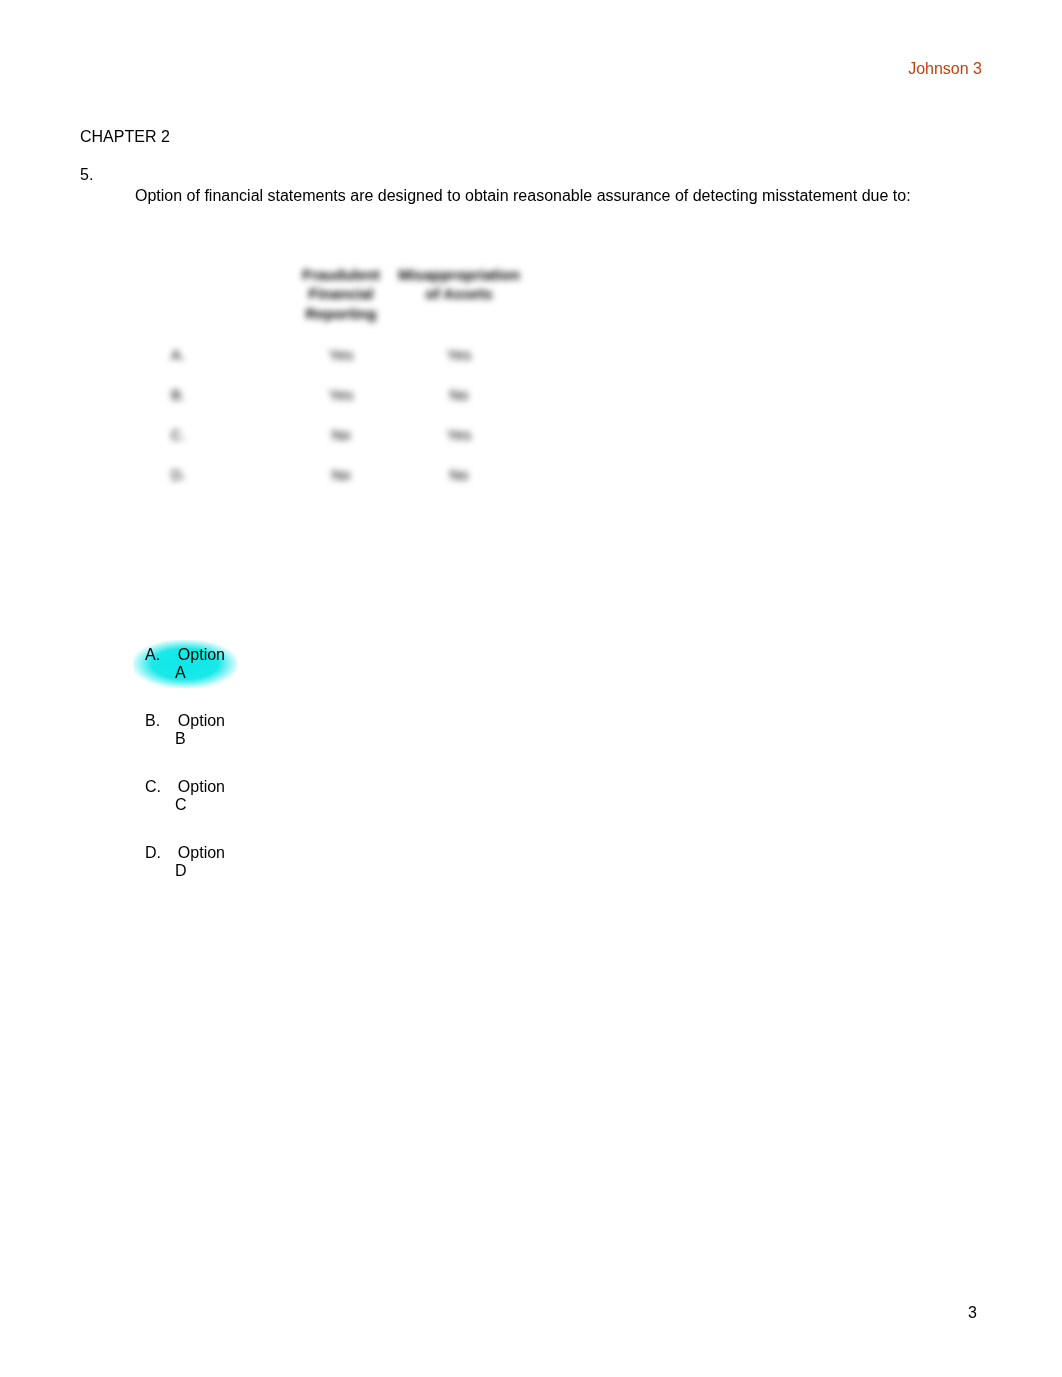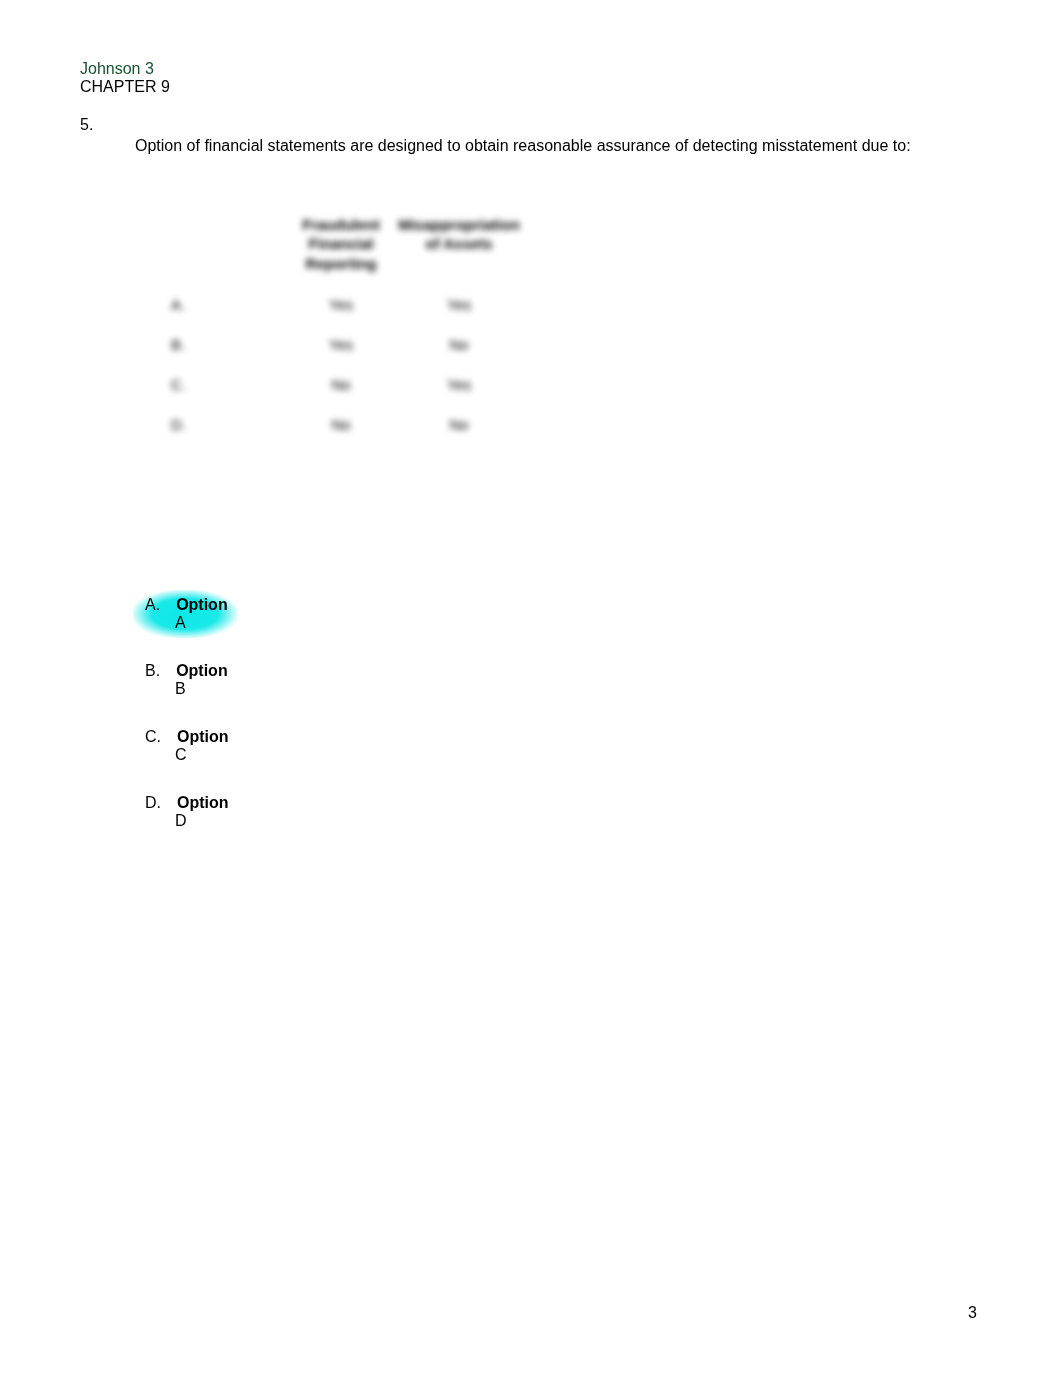--- a/index.html
+++ b/index.html
@@ -11,22 +11,24 @@
       font-family: Verdana, Geneva, sans-serif;
       font-size: 16px;
       color: #000;
       background: #fff;
       width: 1062px;
       height: 1377px;
       position: relative;
       padding: 60px 80px 40px 80px;
     }
     .header-right {
-      color: #14532d;
-      font-size: 16px;
+      text-align: right;
+      color: #c2410c;
+      font-size: 16px;
+      margin-bottom: 50px;
     }
     .chapter-title {
       font-size: 16px;
       margin-bottom: 20px;
     }
     .question-number {
       font-size: 16px;
       margin-bottom: 2px;
     }
     .question-text {
@@ -83,21 +85,20 @@
     }
     .option .letter {
       display: inline-block;
       width: 18px;
     }
     .option .text1, .option .text2 {
       display: block;
     }
     .option .text1 {
       margin-left: 16px;
-      font-weight: bold;
     }
     .option .row1 {
       display: flex;
     }
     .option .text2 {
       margin-left: 30px;
     }
     .option.highlight {
       display: inline-block;
       position: relative;
@@ -118,21 +119,21 @@
       bottom: 55px;
       right: 85px;
       font-size: 16px;
     }
   </style>
 </head>
 <body>
 
 <div class="header-right">Johnson 3</div>
 
-<div class="chapter-title">CHAPTER 9</div>
+<div class="chapter-title">CHAPTER 2</div>
 
 <div class="question-number">5.</div>
 <div class="question-text">Option of financial statements are designed to obtain reasonable assurance of detecting misstatement due to:</div>
 
 <div class="table-wrap">
   <table>
     <thead>
       <tr>
         <th class="blank"></th>
         <th class="col2">Fraudulent Financial Reporting</th>

